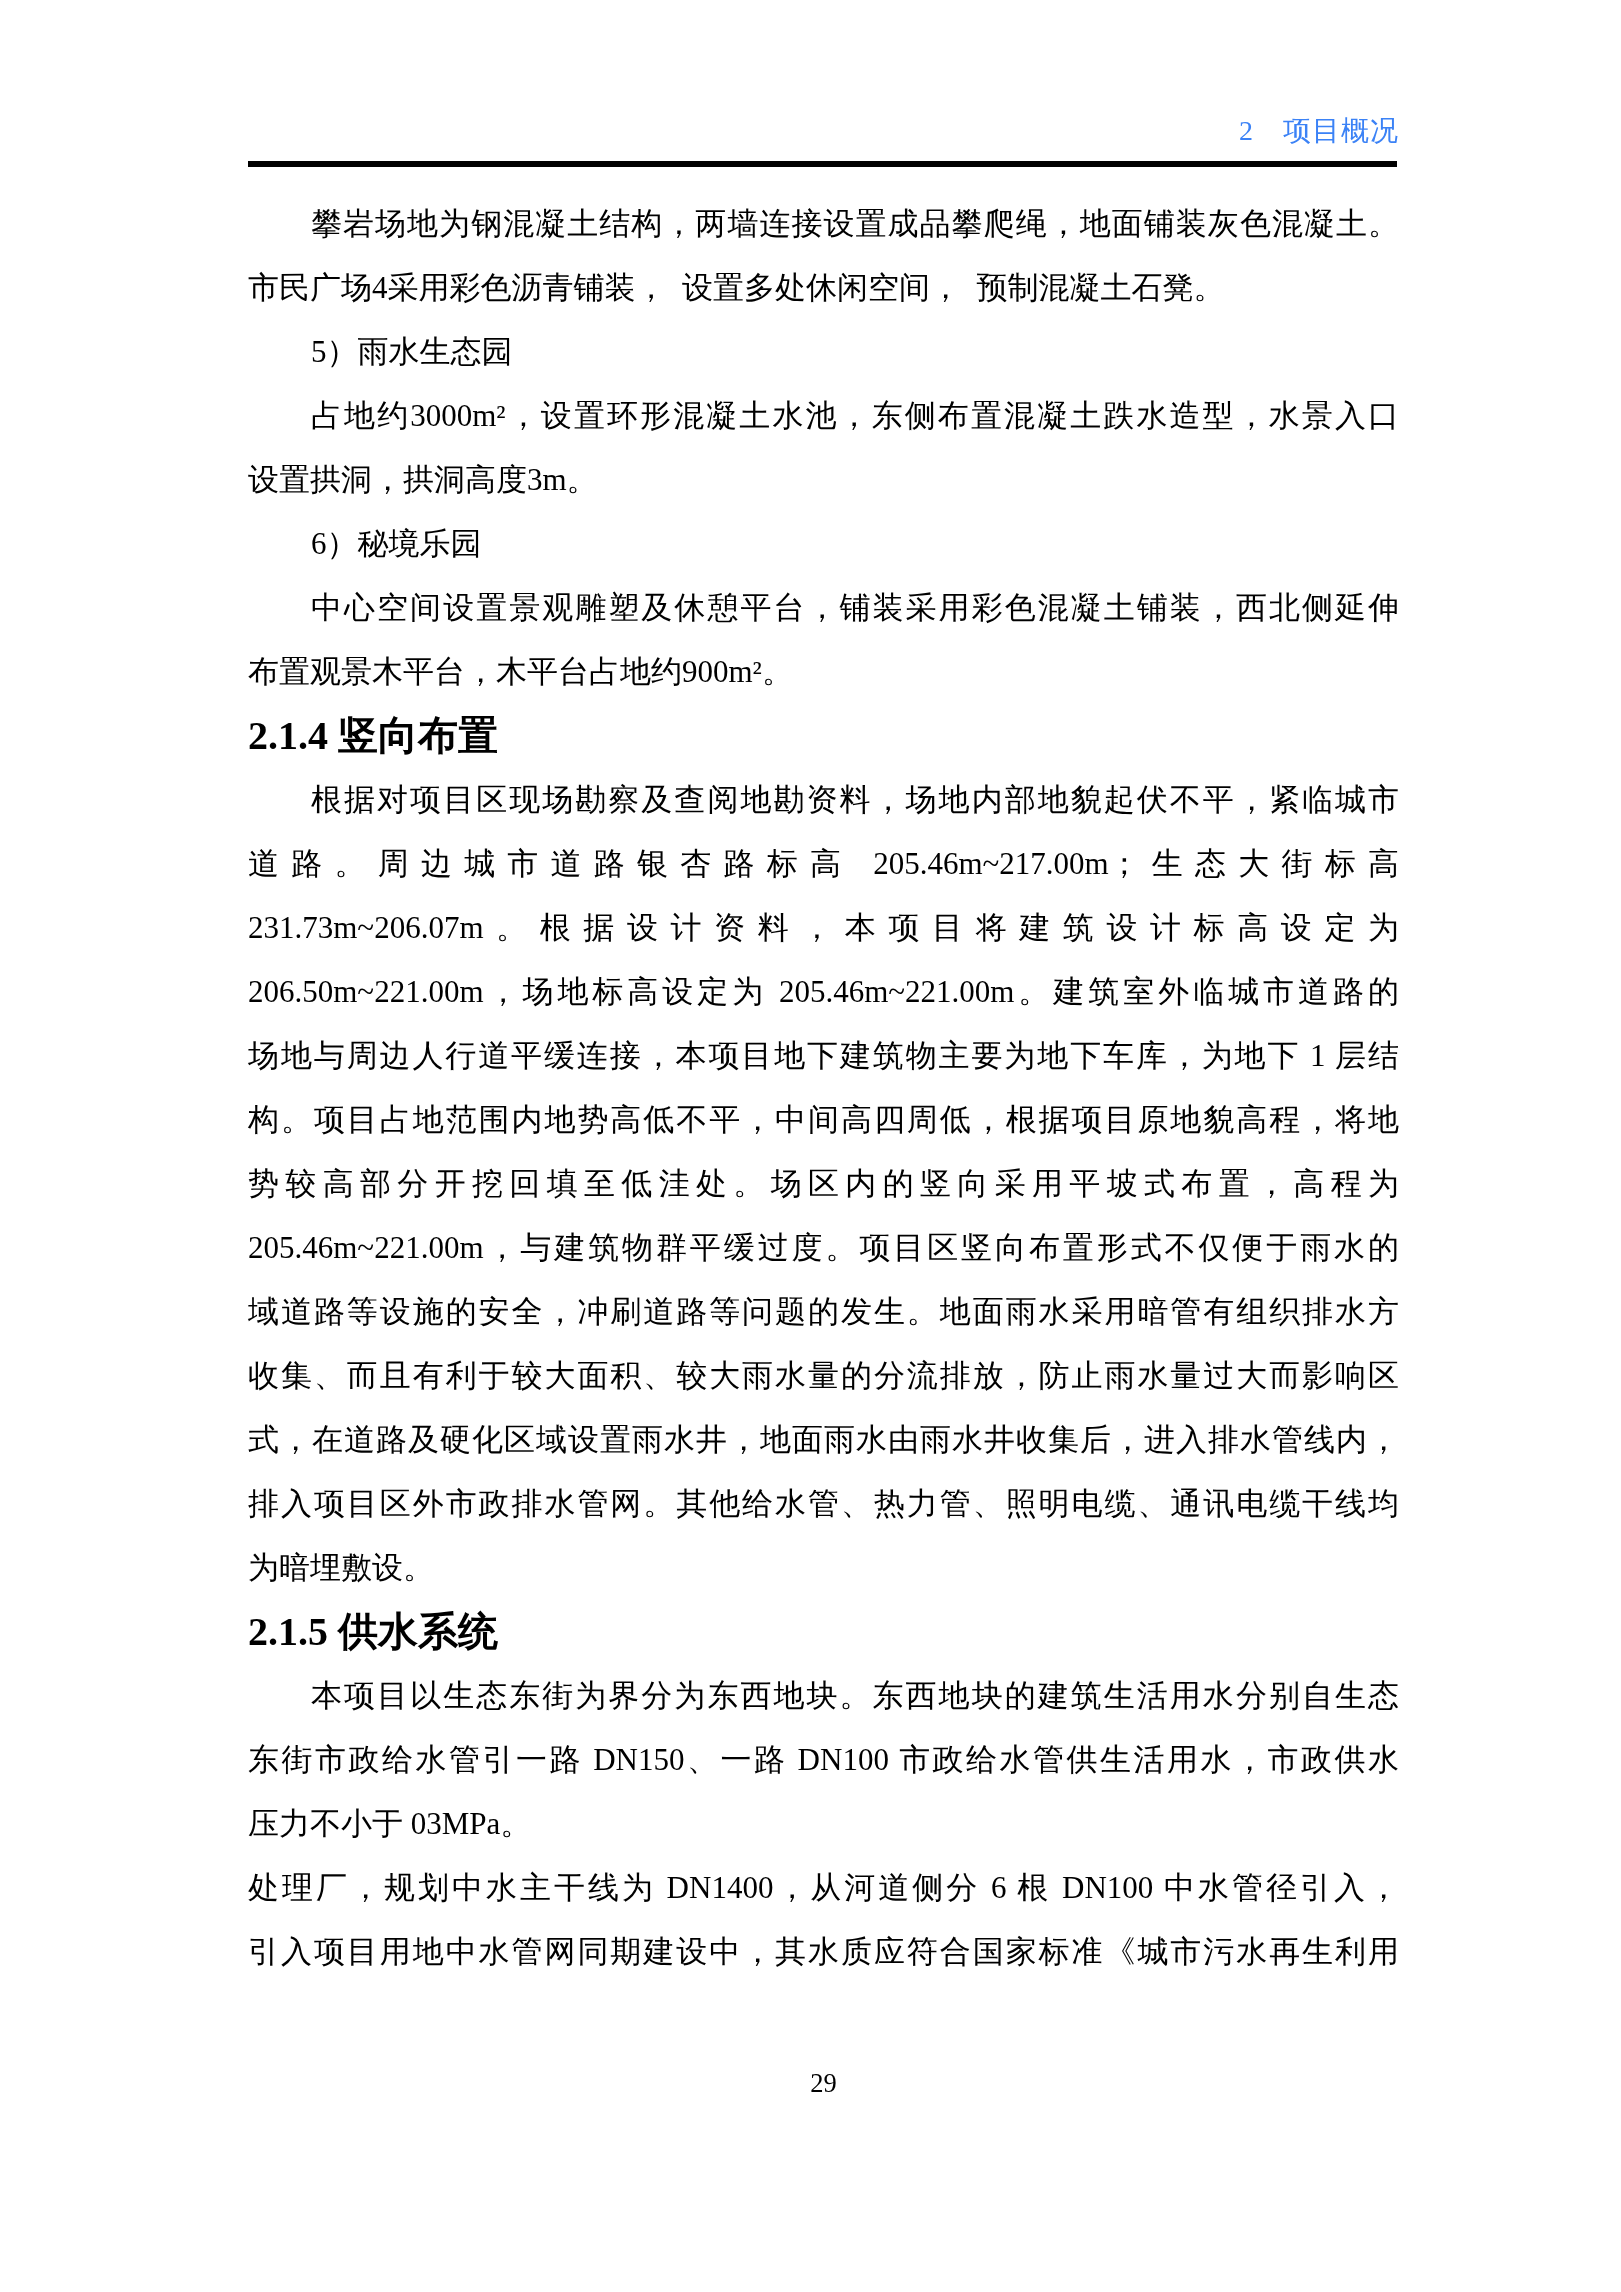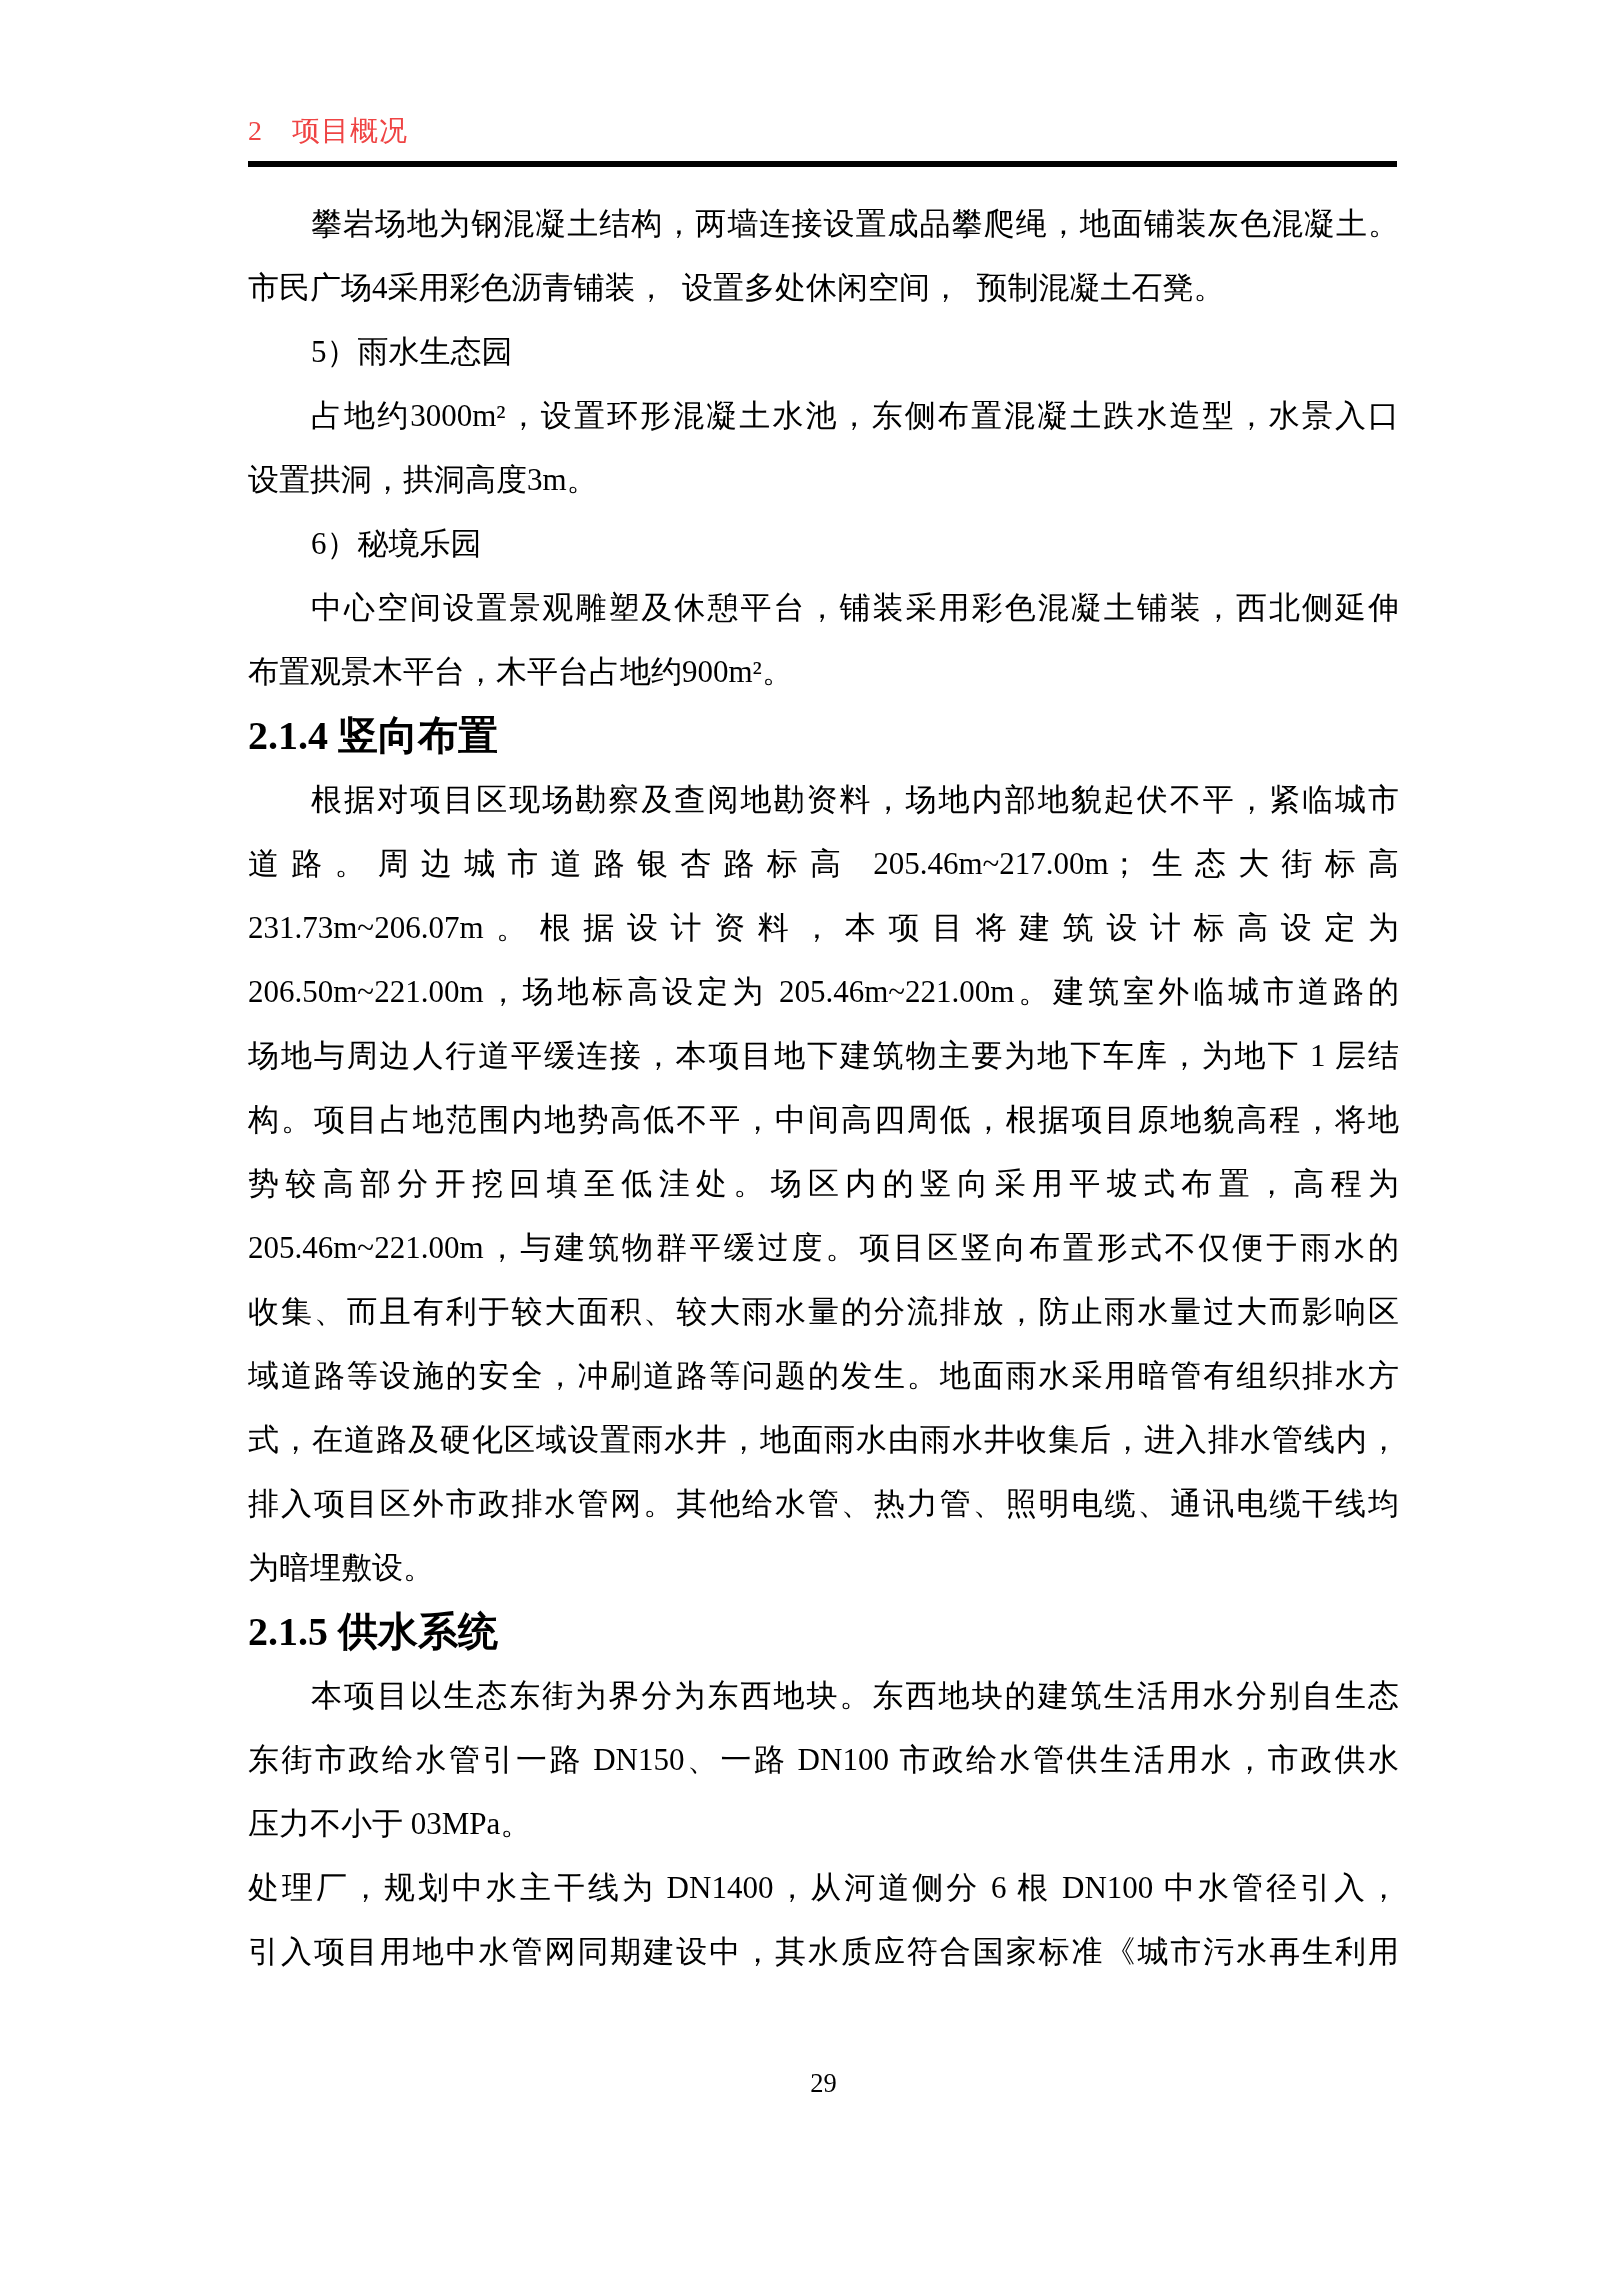--- a/index.html
+++ b/index.html
@@ -13,25 +13,25 @@
     background: #ffffff;
     color: #000000;
     font-family: "Liberation Serif", "DejaVu Serif", serif;
     overflow: hidden;
   }
   .doc-header-title {
     position: absolute;
     top: 112px;
     left: 248px;
     width: 1151px;
-    text-align: left;
+    text-align: right;
     font-size: 28px;
     line-height: 37px;
     letter-spacing: 1px;
-    color: #ef4444;
+    color: #3b82f6;
   }
   .header-rule {
     position: absolute;
     top: 161px;
     left: 248px;
     width: 1149px;
     height: 5.9px;
     background: #000000;
   }
   .doc-body {
@@ -88,22 +88,22 @@
     <div class="line">布置观景木平台，木平台占地约900m²。</div>
     <div class="line heading">2.1.4 竖向布置</div>
     <div class="line just first">根据对项目区现场勘察及查阅地勘资料，场地内部地貌起伏不平，紧临城市</div>
     <div class="line just">道路。周边城市道路银杏路标高 205.46m~217.00m；生态大街标高</div>
     <div class="line just">231.73m~206.07m。根据设计资料，本项目将建筑设计标高设定为</div>
     <div class="line just">206.50m~221.00m，场地标高设定为 205.46m~221.00m。建筑室外临城市道路的</div>
     <div class="line just">场地与周边人行道平缓连接，本项目地下建筑物主要为地下车库，为地下 1 层结</div>
     <div class="line just">构。项目占地范围内地势高低不平，中间高四周低，根据项目原地貌高程，将地</div>
     <div class="line just">势较高部分开挖回填至低洼处。场区内的竖向采用平坡式布置，高程为</div>
     <div class="line just">205.46m~221.00m，与建筑物群平缓过度。项目区竖向布置形式不仅便于雨水的</div>
+    <div class="line just">域道路等设施的安全，冲刷道路等问题的发生。地面雨水采用暗管有组织排水方</div>
     <div class="line just">收集、而且有利于较大面积、较大雨水量的分流排放，防止雨水量过大而影响区</div>
-    <div class="line just">域道路等设施的安全，冲刷道路等问题的发生。地面雨水采用暗管有组织排水方</div>
     <div class="line just">式，在道路及硬化区域设置雨水井，地面雨水由雨水井收集后，进入排水管线内，</div>
     <div class="line just">排入项目区外市政排水管网。其他给水管、热力管、照明电缆、通讯电缆干线均</div>
     <div class="line">为暗埋敷设。</div>
     <div class="line heading">2.1.5 供水系统</div>
     <div class="line just first">本项目以生态东街为界分为东西地块。东西地块的建筑生活用水分别自生态</div>
     <div class="line just">东街市政给水管引一路 DN150、一路 DN100 市政给水管供生活用水，市政供水</div>
     <div class="line">压力不小于 03MPa。</div>
     <div class="line just">处理厂，规划中水主干线为 DN1400，从河道侧分 6 根 DN100 中水管径引入，</div>
     <div class="line just">引入项目用地中水管网同期建设中，其水质应符合国家标准《城市污水再生利用</div>
   </div>

